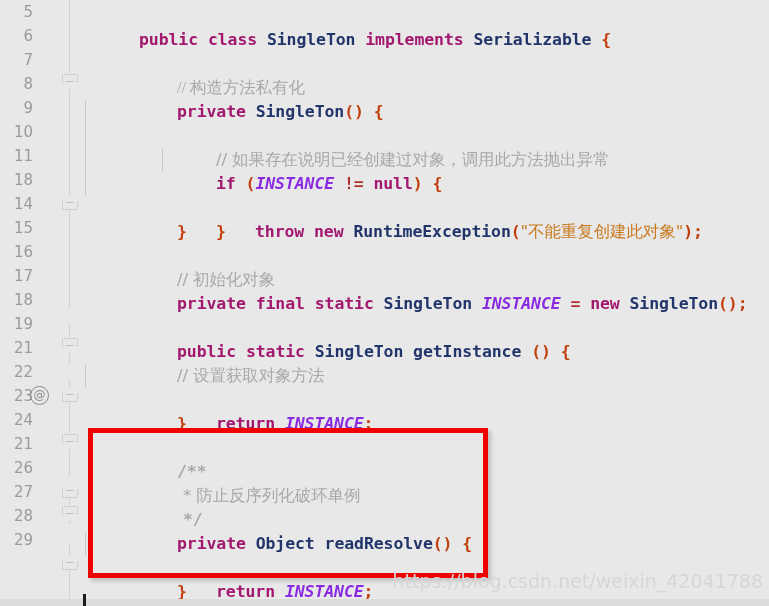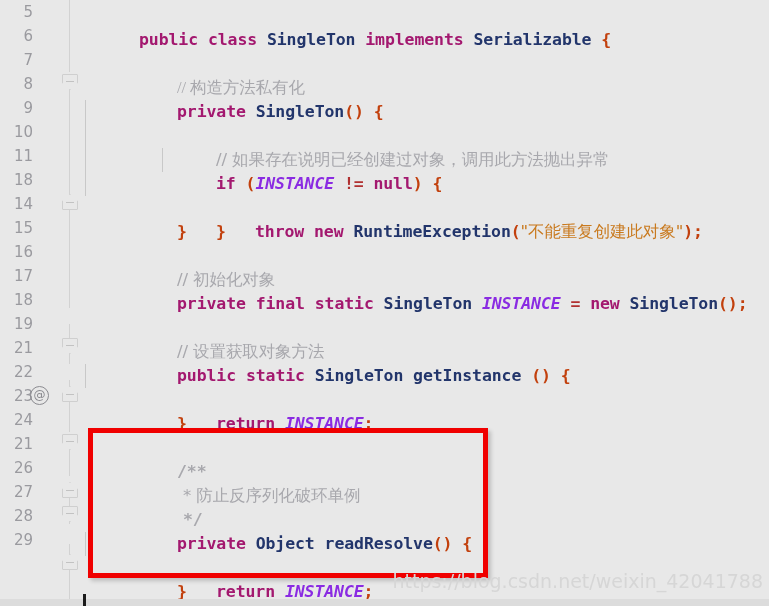--- a/index.html
+++ b/index.html
@@ -382,28 +382,28 @@
       <span class="txt cmt cn" style="padding-left:38px;">// 初始化对象</span>
     </div>
 
     <div class="code-line">
       <span class="txt kw" style="padding-left:38px;">private</span><span class="txt plain"> </span><span class="txt kw">final</span><span class="txt plain"> </span><span class="txt kw">static</span><span class="txt plain"> </span><span class="txt type">SingleTon</span><span class="txt plain"> </span><span class="txt fld">INSTANCE</span><span class="txt plain"> </span><span class="txt op">=</span><span class="txt plain"> </span><span class="txt kw">new</span><span class="txt plain"> </span><span class="txt type">SingleTon</span><span class="txt br">()</span><span class="txt br">;</span>
     </div>
 
     <div class="code-line"></div>
 
     <div class="code-line">
+      <span class="txt kw" style="padding-left:38px;">public</span><span class="txt plain"> </span><span class="txt kw">static</span><span class="txt plain"> </span><span class="txt type">SingleTon</span><span class="txt plain"> </span><span class="txt mth">getInstance</span><span class="txt plain"> </span><span class="txt br">()</span><span class="txt plain"> </span><span class="txt br">{</span>
+    </div>
+
+    <div class="code-line">
       <span class="txt cmt cn" style="padding-left:38px;">// 设置获取对象方法</span>
     </div>
 
     <div class="code-line">
-      <span class="txt kw" style="padding-left:38px;">public</span><span class="txt plain"> </span><span class="txt kw">static</span><span class="txt plain"> </span><span class="txt type">SingleTon</span><span class="txt plain"> </span><span class="txt mth">getInstance</span><span class="txt plain"> </span><span class="txt br">()</span><span class="txt plain"> </span><span class="txt br">{</span>
-    </div>
-
-    <div class="code-line">
       <span class="indent-guide" style="left:5px;"></span>
       <span class="txt kw" style="padding-left:77px;">return</span><span class="txt plain"> </span><span class="txt fld">INSTANCE</span><span class="txt br">;</span>
     </div>
 
     <div class="code-line">
       <span class="txt br" style="padding-left:38px;">}</span>
     </div>
 
     <div class="code-line"></div>
 

